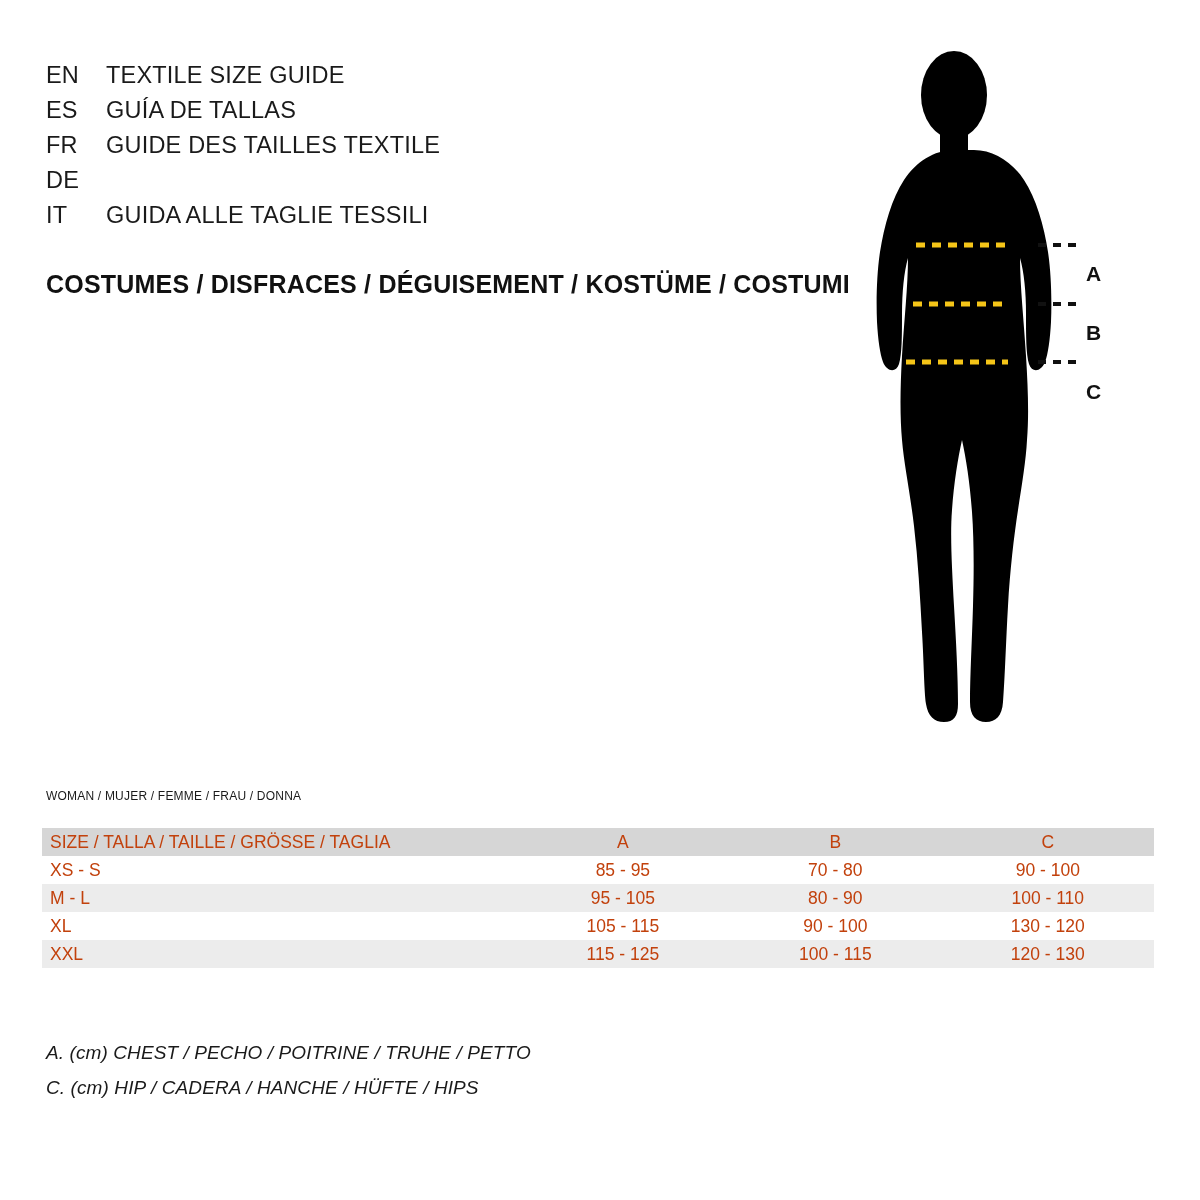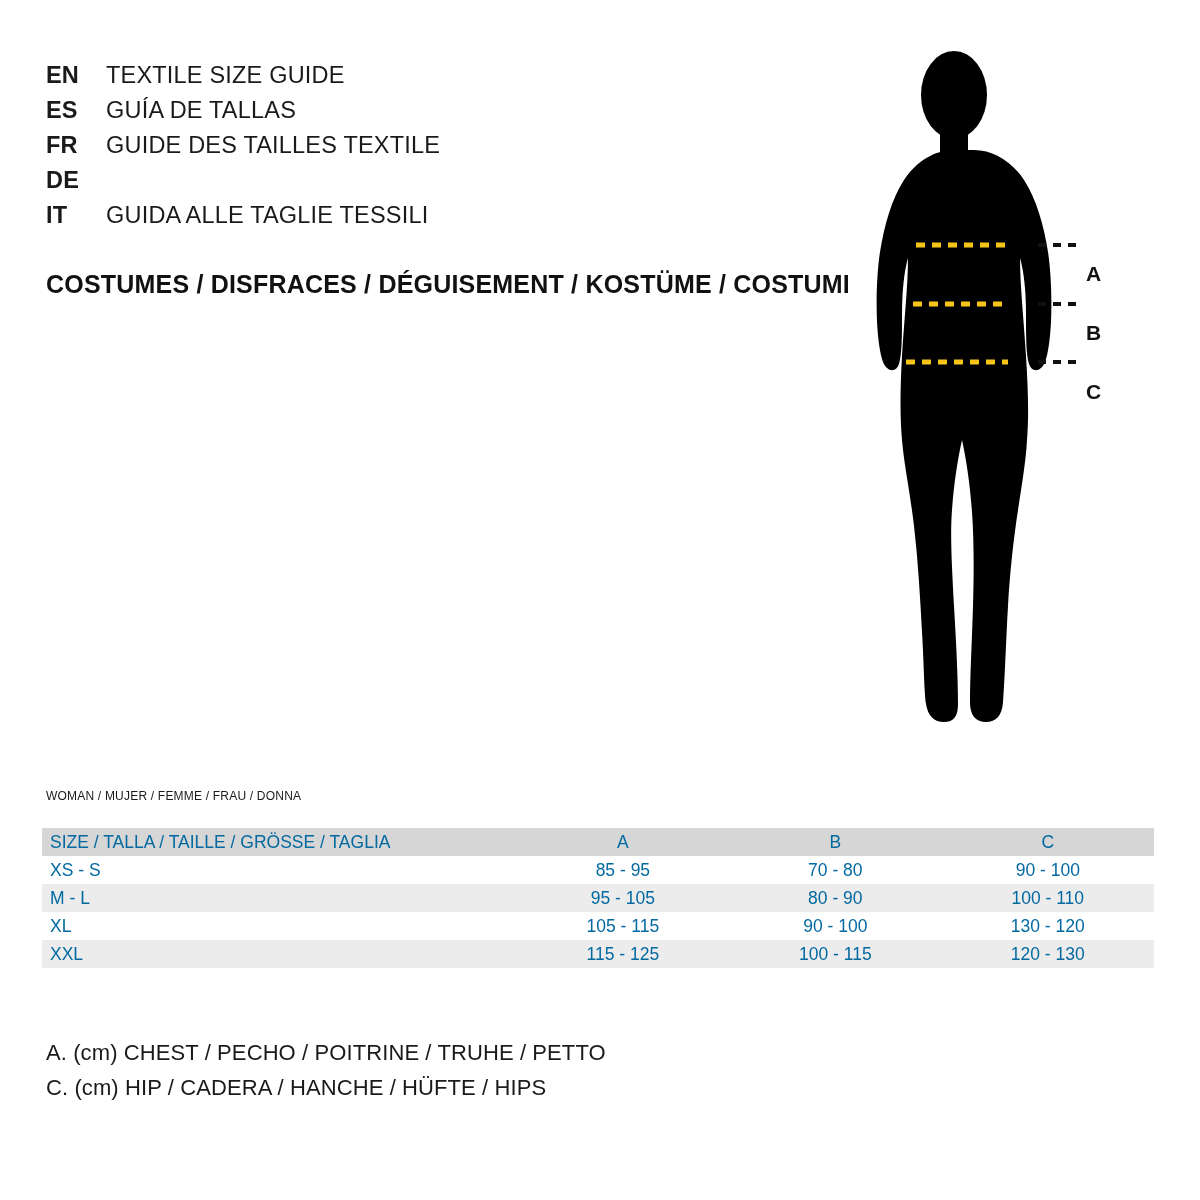--- a/index.html
+++ b/index.html
@@ -33,21 +33,20 @@
     display: flex;
     align-items: baseline;
     font-size: 23.5px;
     line-height: 35px;
     letter-spacing: 0.2px;
     color: #1a1a1a;
   }
   .lang-code {
     width: 60px;
     flex: 0 0 60px;
-    font-weight: bold;
   }
   .lang-text {
     white-space: nowrap;
   }
 
   .costumes-line {
     position: absolute;
     left: 46px;
     top: 270px;
     font-size: 25px;
@@ -97,21 +96,21 @@
     top: 828px;
     width: 1112px;
     border-collapse: collapse;
     font-size: 17.5px;
   }
   table.size-table th,
   table.size-table td {
     padding: 0;
     height: 28px;
     font-weight: normal;
-    color: #0369a1;
+    color: #c2410c;
   }
   table.size-table thead th {
     background: #d6d6d6;
   }
   table.size-table th.col-size,
   table.size-table td.col-size {
     text-align: left;
     padding-left: 8px;
     width: 470px;
   }
@@ -127,25 +126,26 @@
     background: #ececec;
   }
 
   
   .legend {
     position: absolute;
     left: 46px;
     top: 1035px;
   }
   .legend-row {
-    font-size: 22px;
+    font-size: 19px;
     line-height: 35px;
     color: #1a1a1a;
     letter-spacing: 0.1px;
     white-space: nowrap;
+    font-style: italic;
   }
 </style>
 </head>
 <body>
 
 <div class="page">
 
   <div class="lang-block">
     <div class="lang-row">
       <span class="lang-code">EN</span>

